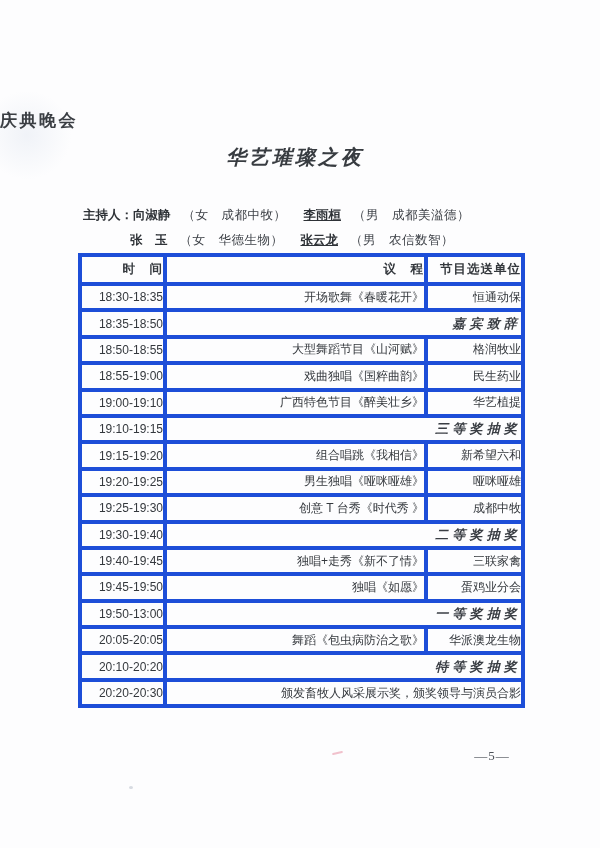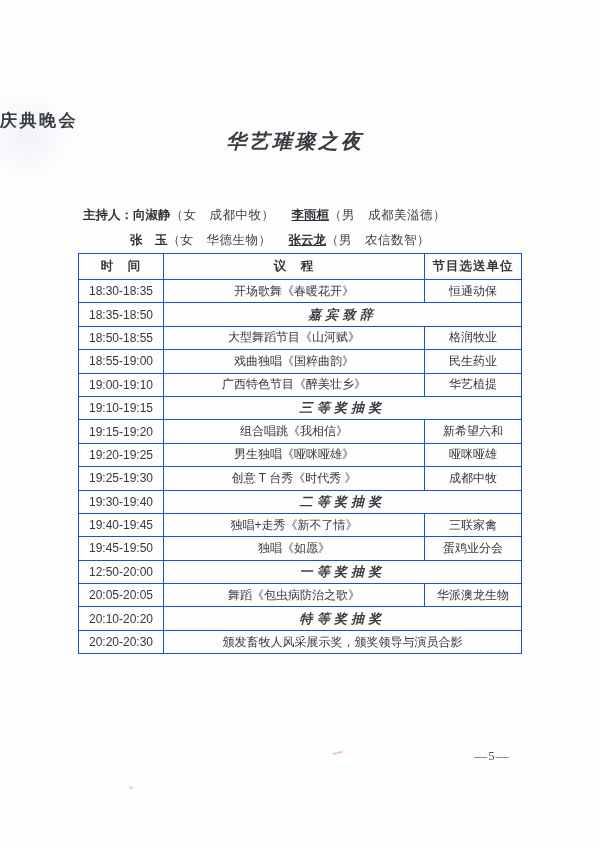--- a/index.html
+++ b/index.html
@@ -25,46 +25,47 @@
     position:absolute;left:129px;top:786px;width:4px;height:3px;
     background:#c6ccd4;border-radius:50%;opacity:.7;
   }
 
   .title{
     position:absolute;top:109px;left:0;width:590px;margin:0;
     text-align:left;font-size:17px;font-weight:700;letter-spacing:2.5px;
     color:#3a3e43;
   }
   .subtitle{
-    position:absolute;top:128px;left:0;width:590px;
+    position:absolute;top:144px;left:0;width:590px;
     text-align:center;font-size:20px;font-weight:600;font-style:italic;
     font-family:"DejaVu Serif",serif;letter-spacing:3px;color:#383c41;
   }
 
   .hosts{
     position:absolute;left:83px;top:203px;font-size:12.5px;color:#2e3237;
     white-space:nowrap;
   }
   .host-line{height:25px;line-height:25px;}
   .host-line.indent{padding-left:47px;}
   .host-label{font-weight:700;}
   .host-name{font-weight:700;}
   .host-name.second{margin-left:17px;text-decoration:underline;}
   .host-info{
     font-family:"Liberation Serif",serif;font-weight:400;color:#3b3f45;
     letter-spacing:.5px;
+    padding-left:12px;
   }
 
   table.program{
     position:absolute;left:78px;top:253px;width:443px;
     border-collapse:collapse;table-layout:fixed;
   }
   col.c-time{width:85px;} col.c-prog{width:261px;} col.c-unit{width:97px;}
   .program th,.program td{
-    border:1px solid #1d4ed8;text-align:center;vertical-align:middle;
+    border:4px solid #1d4ed8;text-align:right;vertical-align:middle;
     padding:0;font-size:12px;color:#34383d;white-space:nowrap;overflow:hidden;
   }
   .program th{font-weight:700;font-size:12.5px;height:25px;letter-spacing:1px;}
   .program td{height:22.4px;}
   td.prog-merged{ }
   td.prog-script{
     font-family:"DejaVu Serif",serif;font-style:italic;font-size:13px;
     letter-spacing:.32em;color:#3a3e44;font-weight:bold;
   }
 
@@ -159,21 +160,21 @@
           <td>19:40-19:45</td>
           <td>独唱+走秀《新不了情》</td>
           <td>三联家禽</td>
         </tr>
         <tr>
           <td>19:45-19:50</td>
           <td>独唱《如愿》</td>
           <td>蛋鸡业分会</td>
         </tr>
         <tr>
-          <td>12:50-20:00</td>
+          <td>19:50-13:00</td>
           <td colspan="2" class="prog-merged prog-script">一等奖抽奖</td>
         </tr>
         <tr>
           <td>20:05-20:05</td>
           <td>舞蹈《包虫病防治之歌》</td>
           <td>华派澳龙生物</td>
         </tr>
         <tr>
           <td>20:10-20:20</td>
           <td colspan="2" class="prog-merged prog-script">特等奖抽奖</td>

